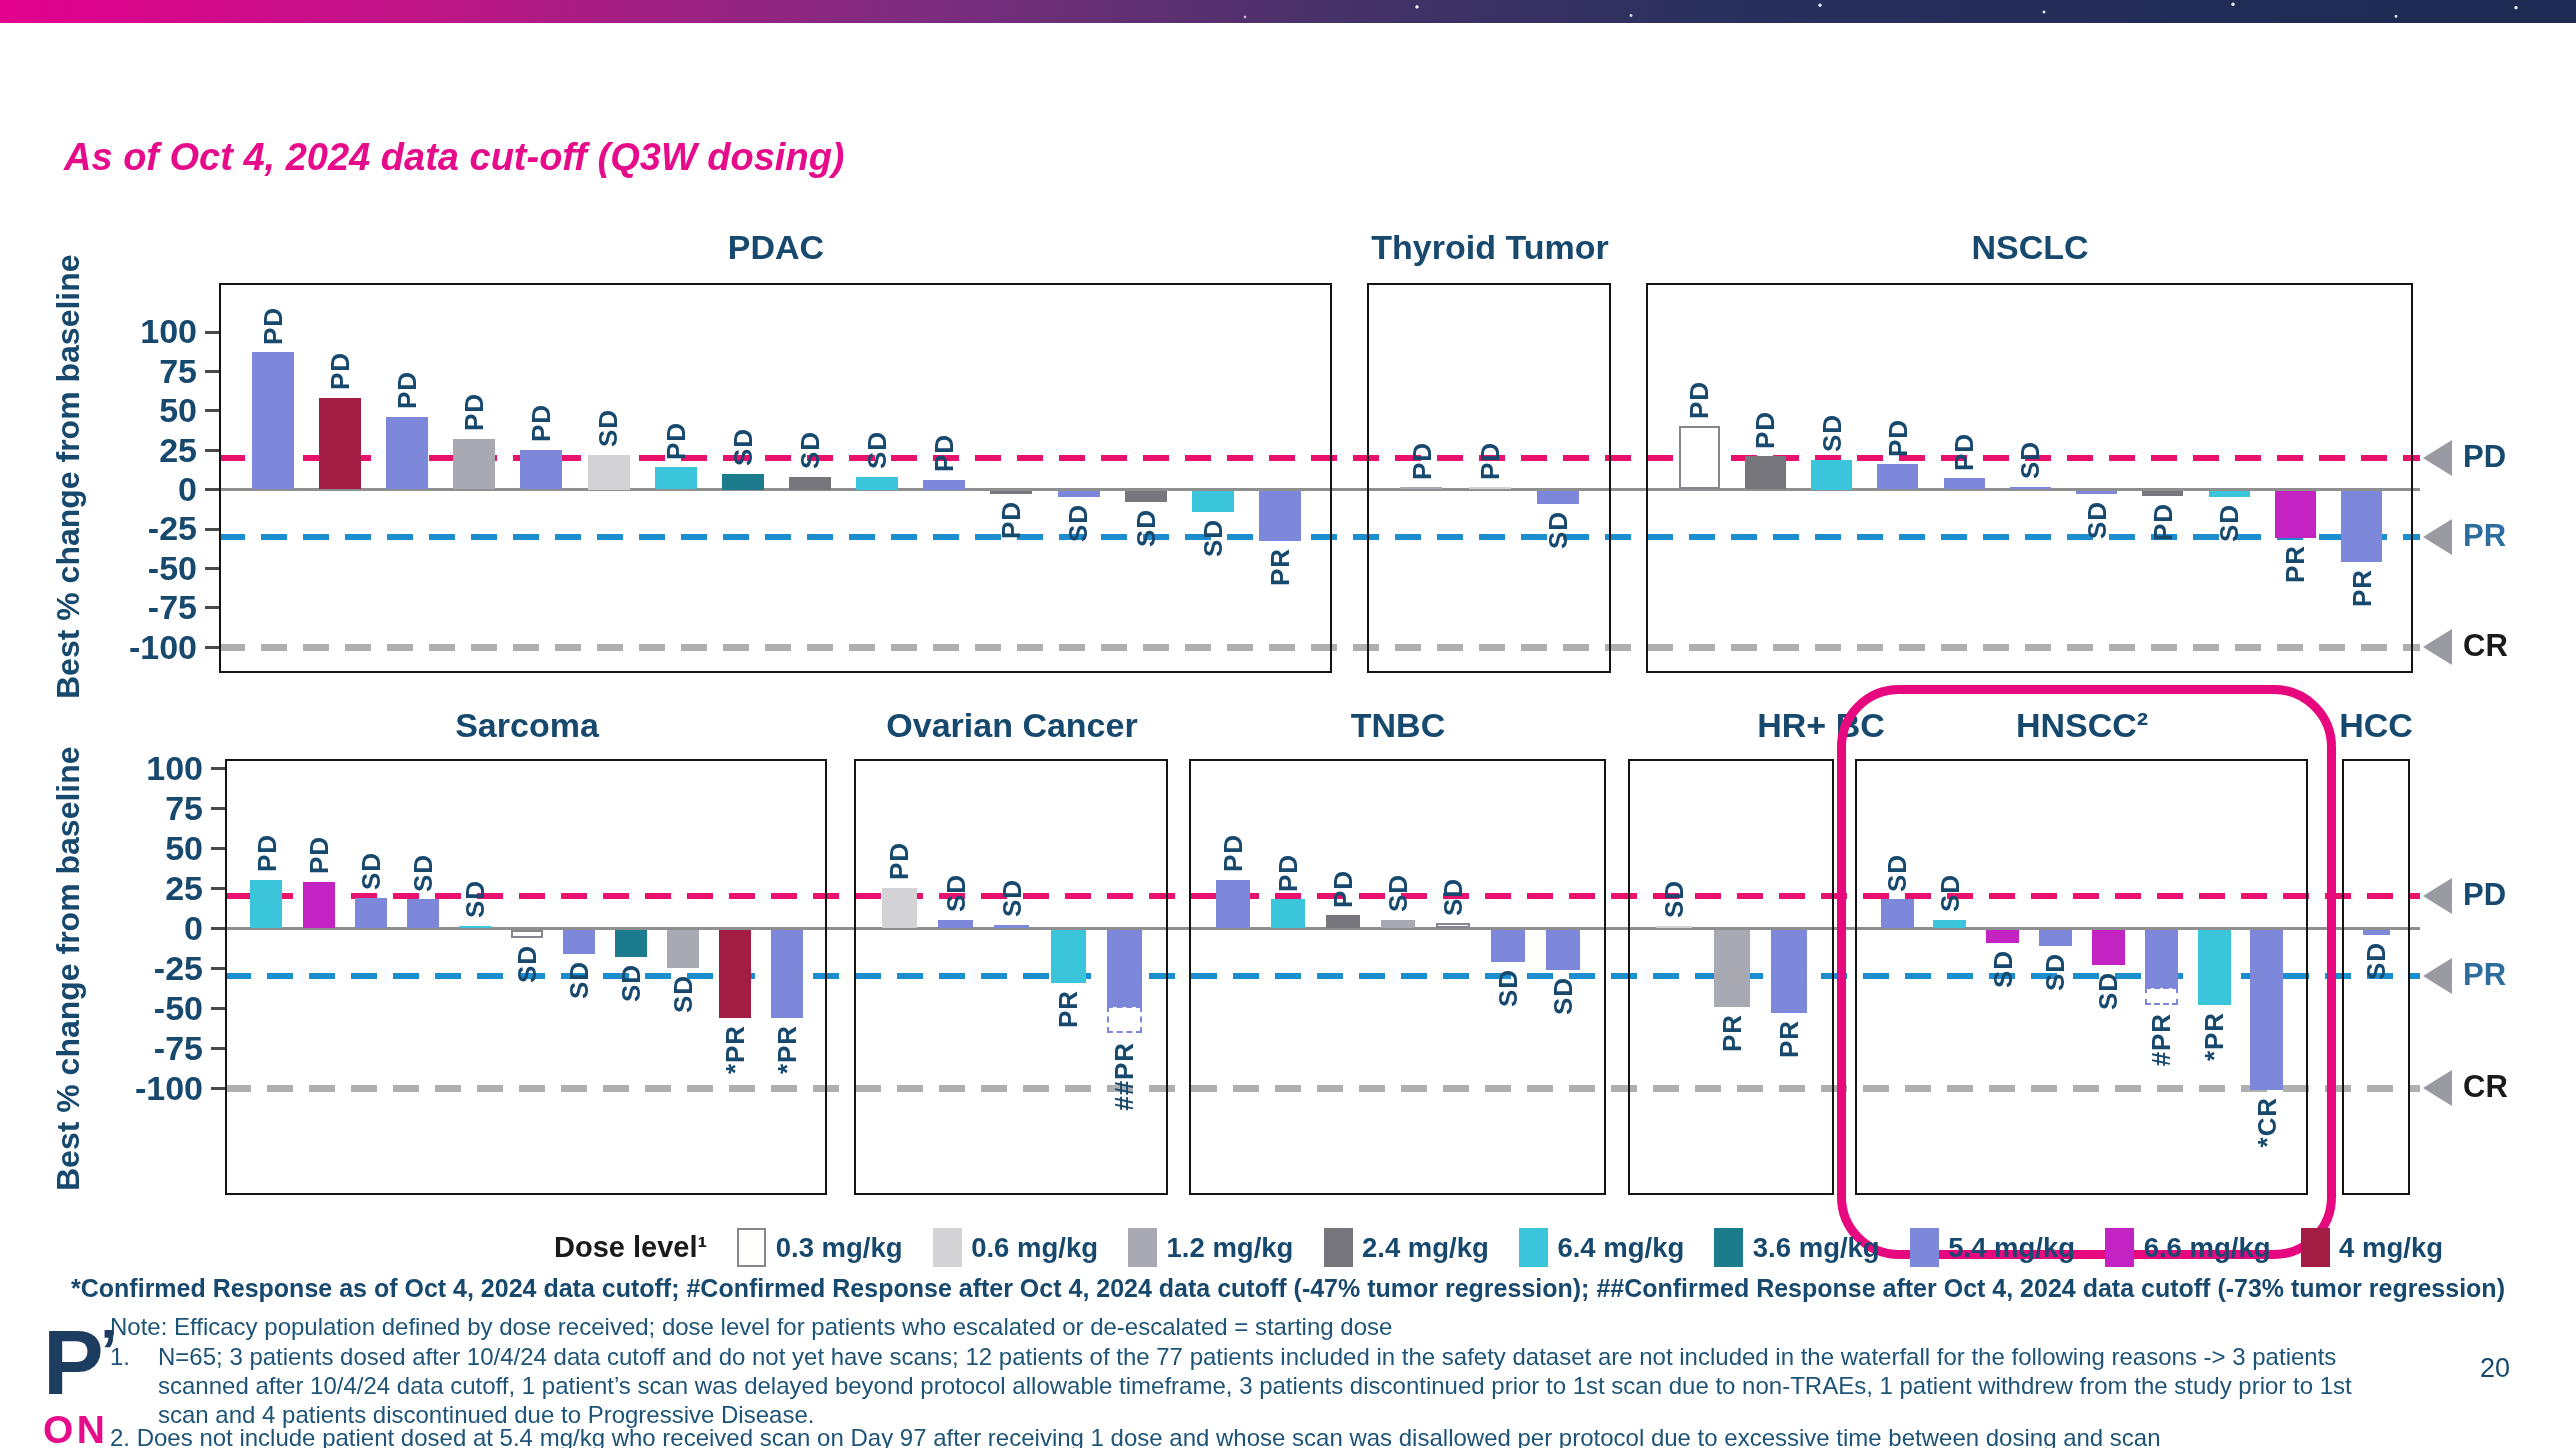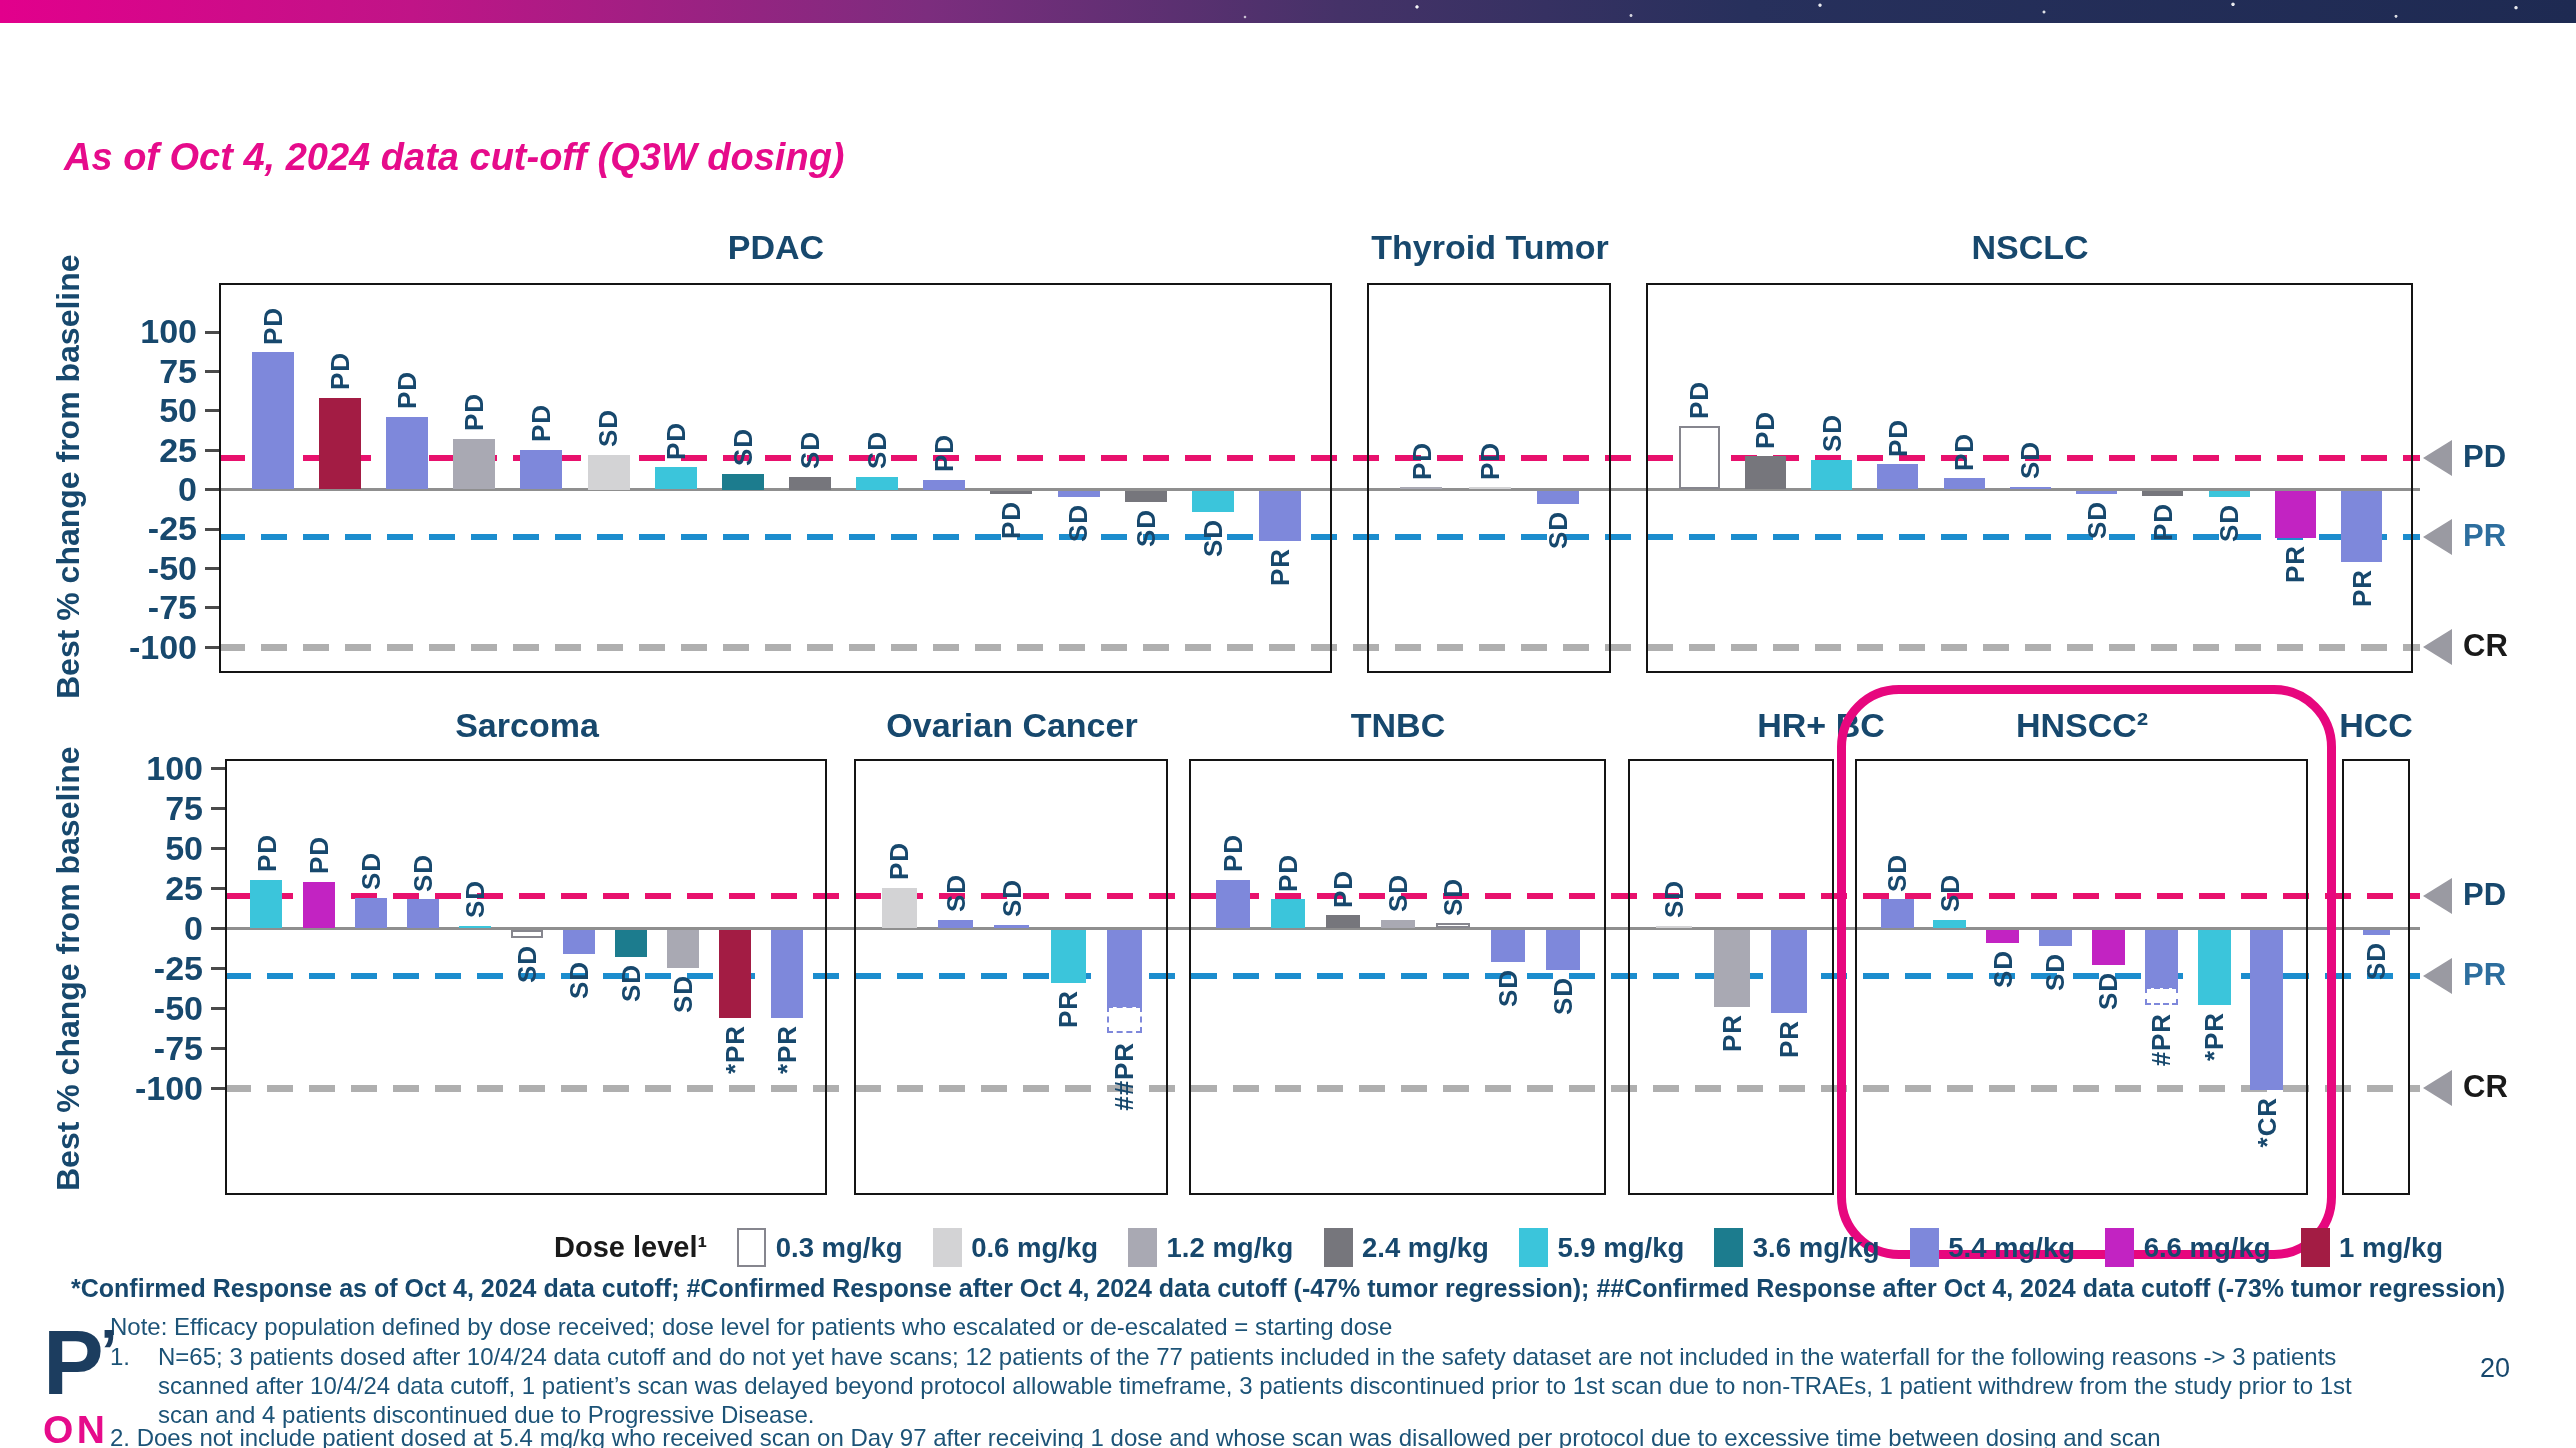--- a/index.html
+++ b/index.html
@@ -315,37 +315,37 @@
       <div class="legend-item">
         <span class="legend-swatch" style="background: rgb(169, 169, 179); box-sizing: border-box;"></span>
         <span class="legend-label">1.2 mg/kg</span>
       </div>
       <div class="legend-item">
         <span class="legend-swatch" style="background: rgb(118, 118, 124); box-sizing: border-box;"></span>
         <span class="legend-label">2.4 mg/kg</span>
       </div>
       <div class="legend-item">
         <span class="legend-swatch" style="background: rgb(59, 197, 219); box-sizing: border-box;"></span>
-        <span class="legend-label">5.9 mg/kg</span>
+        <span class="legend-label">6.4 mg/kg</span>
       </div>
       <div class="legend-item">
         <span class="legend-swatch" style="background: rgb(28, 124, 142); box-sizing: border-box;"></span>
         <span class="legend-label">3.6 mg/kg</span>
       </div>
       <div class="legend-item">
         <span class="legend-swatch" style="background: rgb(126, 136, 219); box-sizing: border-box;"></span>
         <span class="legend-label">5.4 mg/kg</span>
       </div>
       <div class="legend-item">
         <span class="legend-swatch" style="background: rgb(194, 35, 194); box-sizing: border-box;"></span>
         <span class="legend-label">6.6 mg/kg</span>
       </div>
       <div class="legend-item">
         <span class="legend-swatch" style="background: rgb(163, 28, 68); box-sizing: border-box;"></span>
-        <span class="legend-label">1 mg/kg</span>
+        <span class="legend-label">4 mg/kg</span>
       </div>
     </div>
 
   <div class="fn-confirmed">*Confirmed Response as of Oct 4, 2024 data cutoff; #Confirmed Response after Oct 4, 2024 data cutoff (-47% tumor regression); ##Confirmed Response after Oct 4, 2024 data cutoff (-73% tumor regression)</div>
   <div class="fn-note">Note: Efficacy population defined by dose received; dose level for patients who escalated or de-escalated = starting dose</div>
   <div class="fn-item1">
     <span class="num">1.</span>
     <span>N=65; 3 patients dosed after 10/4/24 data cutoff and do not yet have scans; 12 patients of the 77 patients included in the safety dataset are not included in the waterfall for the following reasons -&gt; 3 patients scanned after 10/4/24 data cutoff, 1 patient’s scan was delayed beyond protocol allowable timeframe, 3 patients discontinued prior to 1st scan due to non-TRAEs, 1 patient withdrew from the study prior to 1st scan and 4 patients discontinued due to Progressive Disease.</span>
   </div>
   <div class="fn-item2">2. Does not include patient dosed at 5.4 mg/kg who received scan on Day 97 after receiving 1 dose and whose scan was disallowed per protocol due to excessive time between dosing and scan</div>

